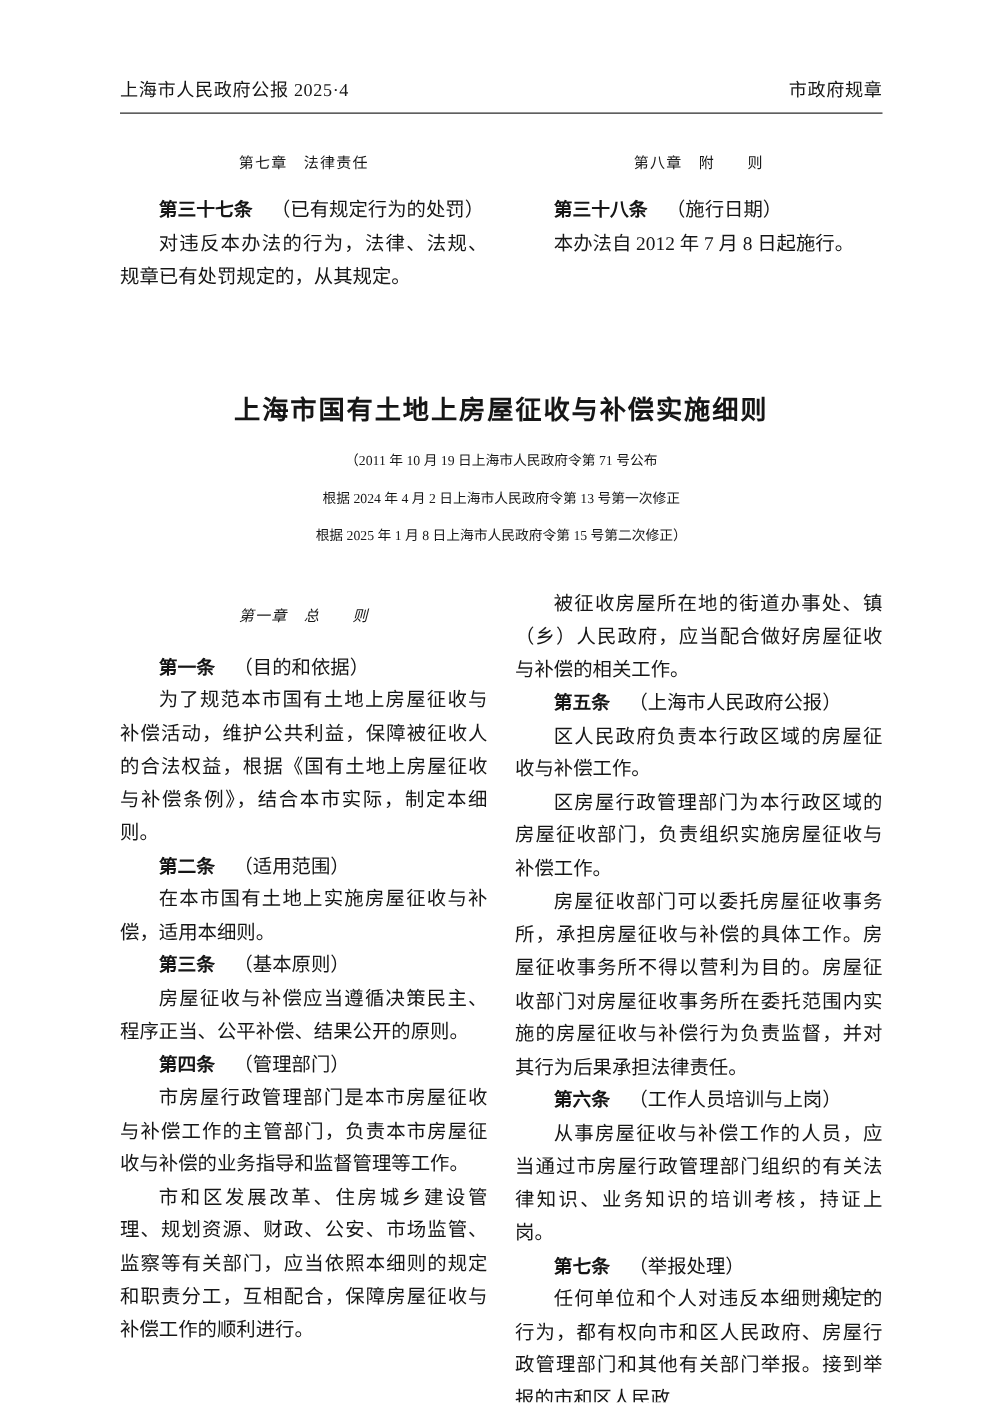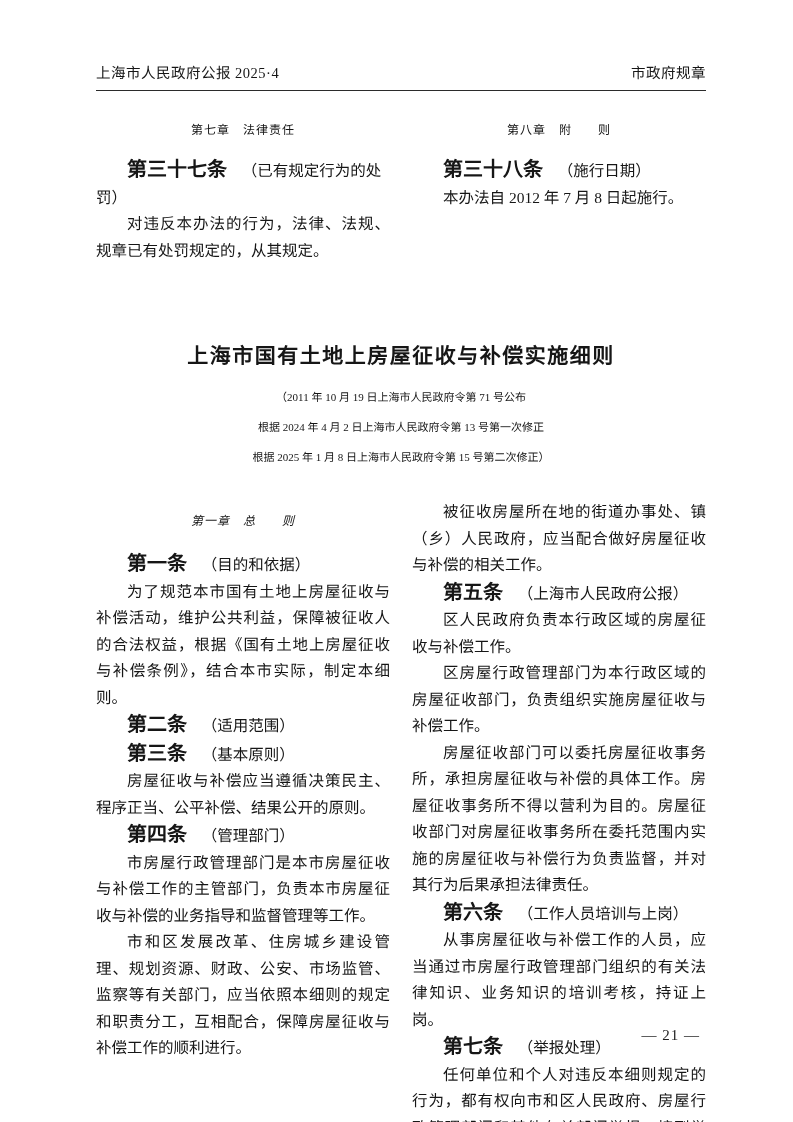--- a/index.html
+++ b/index.html
@@ -52,21 +52,21 @@
     text-indent: 0;
   }
   .sec1 .chapter { margin-bottom: 13px; }
   .sec2 .chapter { margin: 9px 0 16px; font-style: italic; }
 
   p { margin: 0; }
   .art { text-indent: 2em; text-align: left; }
   .art-num {
     font-family: Liberation Sans, sans-serif;
     font-weight: 700;
-    font-size: 20px;
+    font-size: 15px;
   }
   .art-title { margin-left: 0.95em; }
   .para { text-indent: 2em; }
 
   
   .reg-title {
     margin: 74px 0 0;
     text-align: center;
     font-size: 21px;
     line-height: 36px;
@@ -124,20 +124,21 @@
     </div>
 
     <div class="columns sec2">
       <div class="col">
         <div class="chapter">第一章　总　　则</div>
 
         <p class="art"><span class="art-num">第一条</span><span class="art-title">（目的和依据）</span></p>
         <p class="para">为了规范本市国有土地上房屋征收与补偿活动，维护公共利益，保障被征收人的合法权益，根据《国有土地上房屋征收与补偿条例》，结合本市实际，制定本细则。</p>
 
         <p class="art"><span class="art-num">第二条</span><span class="art-title">（适用范围）</span></p>
+        <p class="para">在本市国有土地上实施房屋征收与补偿，适用本细则。</p>
 
         <p class="art"><span class="art-num">第三条</span><span class="art-title">（基本原则）</span></p>
         <p class="para">房屋征收与补偿应当遵循决策民主、程序正当、公平补偿、结果公开的原则。</p>
 
         <p class="art"><span class="art-num">第四条</span><span class="art-title">（管理部门）</span></p>
         <p class="para">市房屋行政管理部门是本市房屋征收与补偿工作的主管部门，负责本市房屋征收与补偿的业务指导和监督管理等工作。</p>
         <p class="para">市和区发展改革、住房城乡建设管理、规划资源、财政、公安、市场监管、监察等有关部门，应当依照本细则的规定和职责分工，互相配合，保障房屋征收与补偿工作的顺利进行。</p>
       </div>
 
       <div class="col">

